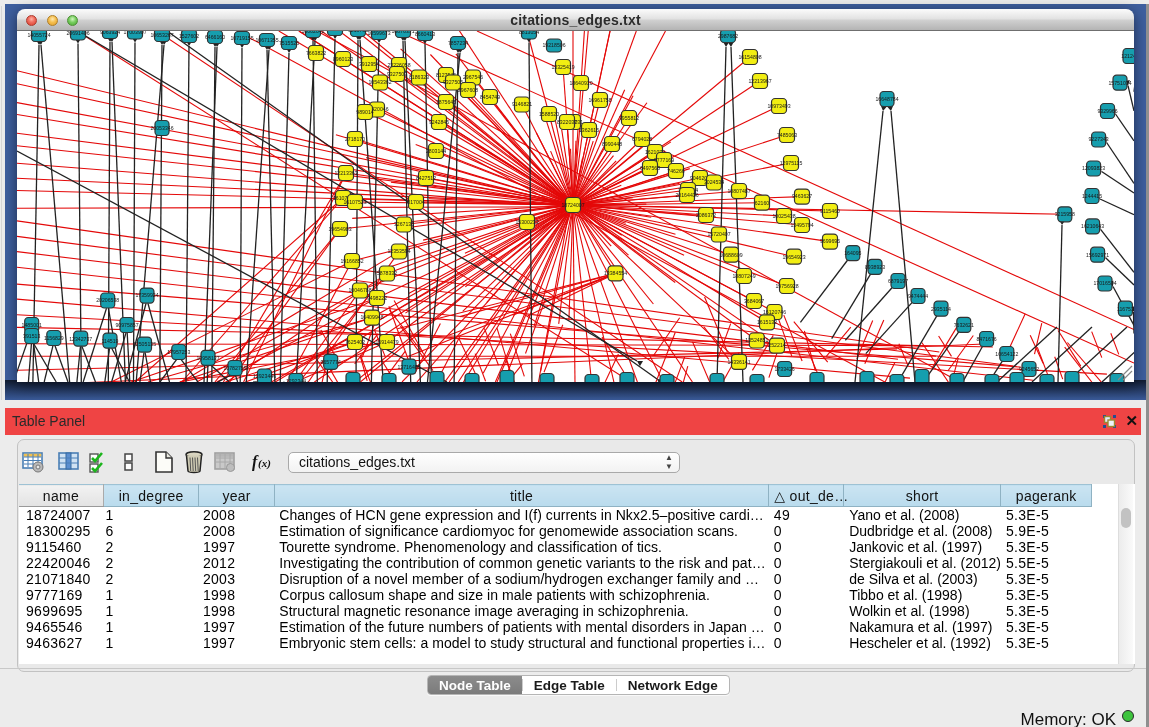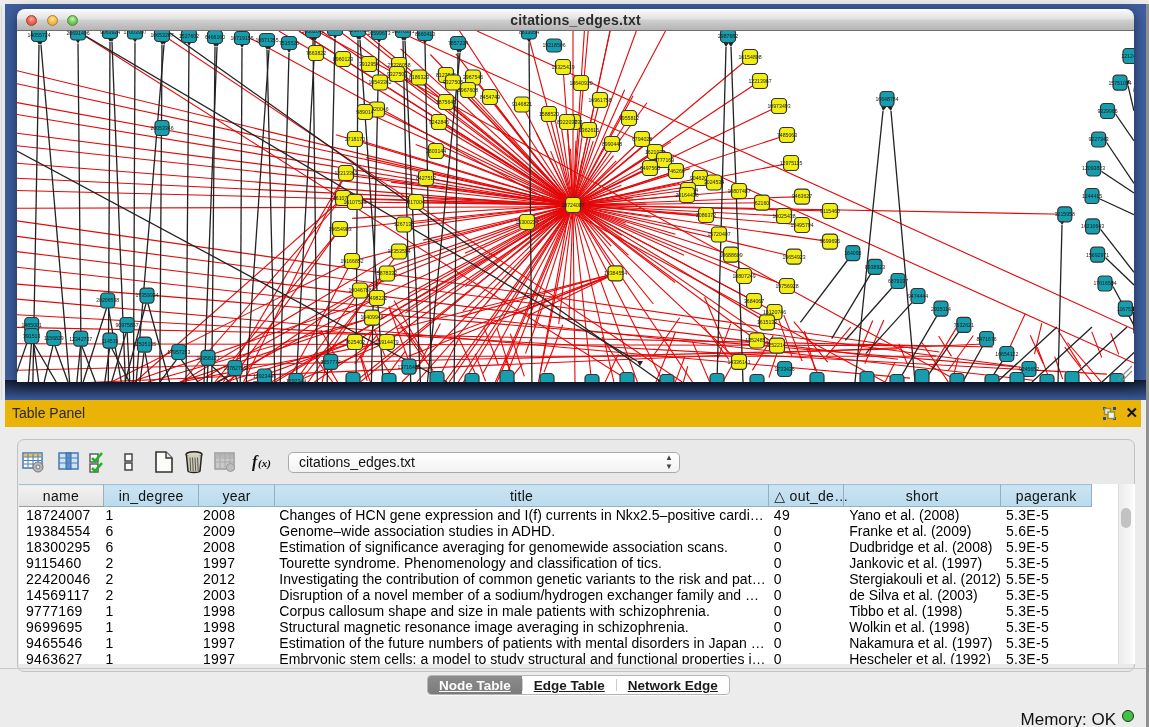--- a/index.html
+++ b/index.html
@@ -20,21 +20,21 @@
    border-bottom:1px solid #6f6f6f; }
 #titlebar .title { position:absolute; width:100%; text-align:center; top:3px; font-size:14px; font-weight:bold; color:#2c2c2c; letter-spacing:0.2px; }
 .tl { position:absolute; top:6px; width:11px; height:11px; border-radius:50%; }
 .tl.red { left:9px;  background:radial-gradient(circle at 50% 35%, #ffb3a7 0%, #f07062 40%, #d93b2b 100%); border:1px solid #ad3a2d; }
 .tl.yel { left:30px; background:radial-gradient(circle at 50% 35%, #ffe9b0 0%, #f5bf4f 45%, #e09e2d 100%); border:1px solid #b07f27; }
 .tl.grn { left:50px; background:radial-gradient(circle at 50% 35%, #d2f5c0 0%, #78ce60 45%, #4aa832 100%); border:1px solid #4e8f37; }
 #canvas { position:absolute; left:0; top:22px; width:1117px; height:351px; background:#fff; overflow:hidden; }
 
 
 #tpanel { position:absolute; left:0; top:400px; width:1149px; height:327px; background:#ececec; }
-#ptitle { position:absolute; left:5px; top:0; width:1136px; height:27px; background:#eab308; }
+#ptitle { position:absolute; left:5px; top:8px; width:1136px; height:27px; background:#ef4444; }
 #ptitle .lab { position:absolute; left:7px; top:5px; font-size:14px; color:#2a2a2a; }
 #ptitle .float { position:absolute; right:24px; top:6px; }
 #ptitle .close { position:absolute; right:3px; top:4px; font-size:15px; font-weight:bold; color:#111; }
 #pbox { position:absolute; left:17px; top:39px; width:1118px; height:233px; background:#e9e9e9;
    border:1px solid #c2c2c2; border-radius:7px; }
 #toolbar { position:absolute; left:4px; top:3px; height:34px; width:1100px; }
 #toolbar svg { position:absolute; top:7px; }
 #combo { position:absolute; left:266px; top:9px; width:392px; height:21px; background:linear-gradient(#ffffff,#f2f2f2);
    border:1px solid #a9a9a9; border-radius:5px; }
 #combo .ct { position:absolute; left:10px; top:1px; font-size:14px; color:#111; }
@@ -49,21 +49,21 @@
 td.c-year { padding-left:4px; }
 col.name {width:84px} col.ind {width:95px} col.year {width:75px} col.title {width:492px}
 col.out {width:74px} col.short {width:157px} col.pr {width:90px}
 td.c-title { padding-left:5px; letter-spacing:0.05px; }
 td.c-out { padding-left:5px; }
 td.c-short { padding-left:6px; letter-spacing:0; }
 td.c-pr { padding-left:5px; }
 #vscroll { position:absolute; right:1px; top:44px; width:15px; height:180px; background:linear-gradient(to right,#ececec,#fafafa); border-left:1px solid #ddd; }
 #vscroll .thumb { position:absolute; left:2px; top:24px; width:10px; height:20px; border-radius:5px; background:#c2c2c2; }
 #tabs { position:absolute; left:427px; top:275px; height:20px; display:flex; border:1px solid #b5b5b5; border-radius:4px; background:#fff; overflow:hidden; box-shadow:0 1px 0 rgba(255,255,255,0.7); }
-#tabs .tab { font-size:13.5px; font-weight:bold; padding:2px 11px 0 11px; color:#1a1a1a;text-decoration:underline; }
+#tabs .tab { font-size:13.5px; font-weight:bold; padding:2px 11px 0 11px; color:#1a1a1a; }
 #tabs .tab.sel { background:linear-gradient(#8c8c8c,#7b7b7b); color:#fff; }
 #tabs .sep { width:1px; background:#ccc; margin:3px 0; }
 #mem { position:absolute; right:33px; top:310px; font-size:17px; color:#111; }
 #memdot { position:absolute; right:15px; top:310px; width:12px; height:12px; border-radius:50%; background:#3ec43e; border:1.5px solid #2a2a2a; }
 .divider { position:absolute; left:0; top:268px; width:1149px; height:1px; background:#c8c8c8; }
 </style></head>
 <body>
 <div id="app">
   <div id="desktop">
       <div class="shadowband"></div>
@@ -1061,33 +1061,24 @@
 <tr>
                 <td class="c-name">18724007</td>
                 <td class="c-ind">1</td>
                 <td class="c-year">2008</td>
                 <td class="c-title">Changes of HCN gene expression and I(f) currents in Nkx2.5–positive cardiomyoc…</td>
                 <td class="c-out">49</td>
                 <td class="c-short">Yano et al. (2008)</td>
                 <td class="c-pr">5.3E-5</td>
               </tr>
 <tr>
-                <td class="c-name">19384554</td>
-                <td class="c-ind">6</td>
-                <td class="c-year">2009</td>
-                <td class="c-title">Genome–wide association studies in ADHD.</td>
-                <td class="c-out">0</td>
-                <td class="c-short">Franke et al. (2009)</td>
-                <td class="c-pr">5.6E-5</td>
-              </tr>
-<tr>
                 <td class="c-name">18300295</td>
                 <td class="c-ind">6</td>
                 <td class="c-year">2008</td>
-                <td class="c-title">Estimation of significance averaging for genomewide association scans.</td>
+                <td class="c-title">Estimation of significance cardiomyoc for genomewide association scans.</td>
                 <td class="c-out">0</td>
                 <td class="c-short">Dudbridge et al. (2008)</td>
                 <td class="c-pr">5.9E-5</td>
               </tr>
 <tr>
                 <td class="c-name">9115460</td>
                 <td class="c-ind">2</td>
                 <td class="c-year">1997</td>
                 <td class="c-title">Tourette syndrome. Phenomenology and classification of tics.</td>
                 <td class="c-out">0</td>
@@ -1097,21 +1088,21 @@
 <tr>
                 <td class="c-name">22420046</td>
                 <td class="c-ind">2</td>
                 <td class="c-year">2012</td>
                 <td class="c-title">Investigating the contribution of common genetic variants to the risk and pathogen…</td>
                 <td class="c-out">0</td>
                 <td class="c-short">Stergiakouli et al. (2012)</td>
                 <td class="c-pr">5.5E-5</td>
               </tr>
 <tr>
-                <td class="c-name">14569117</td>
+                <td class="c-name">21071840</td>
                 <td class="c-ind">2</td>
                 <td class="c-year">2003</td>
                 <td class="c-title">Disruption of a novel member of a sodium/hydrogen exchanger family and DOCK…</td>
                 <td class="c-out">0</td>
                 <td class="c-short">de Silva et al. (2003)</td>
                 <td class="c-pr">5.3E-5</td>
               </tr>
 <tr>
                 <td class="c-name">9777169</td>
                 <td class="c-ind">1</td>

